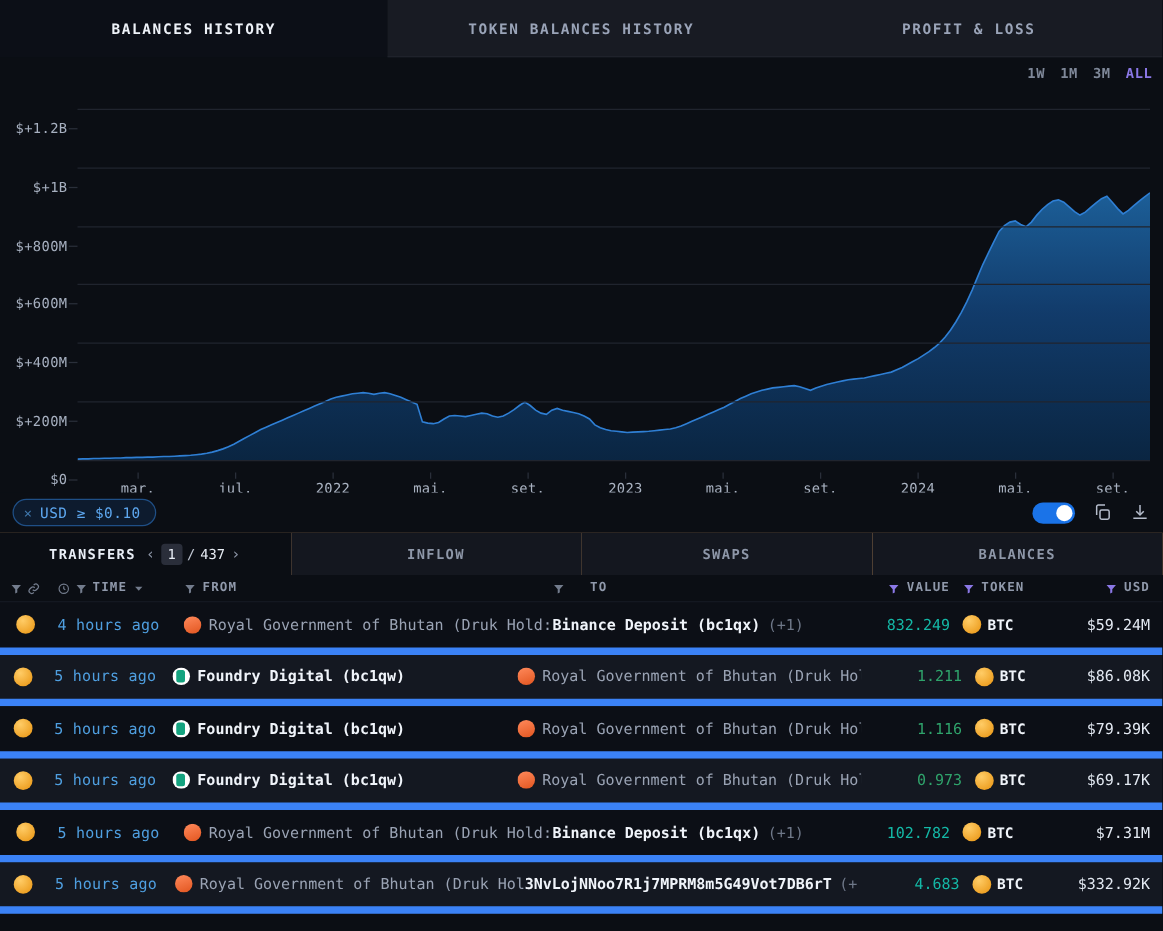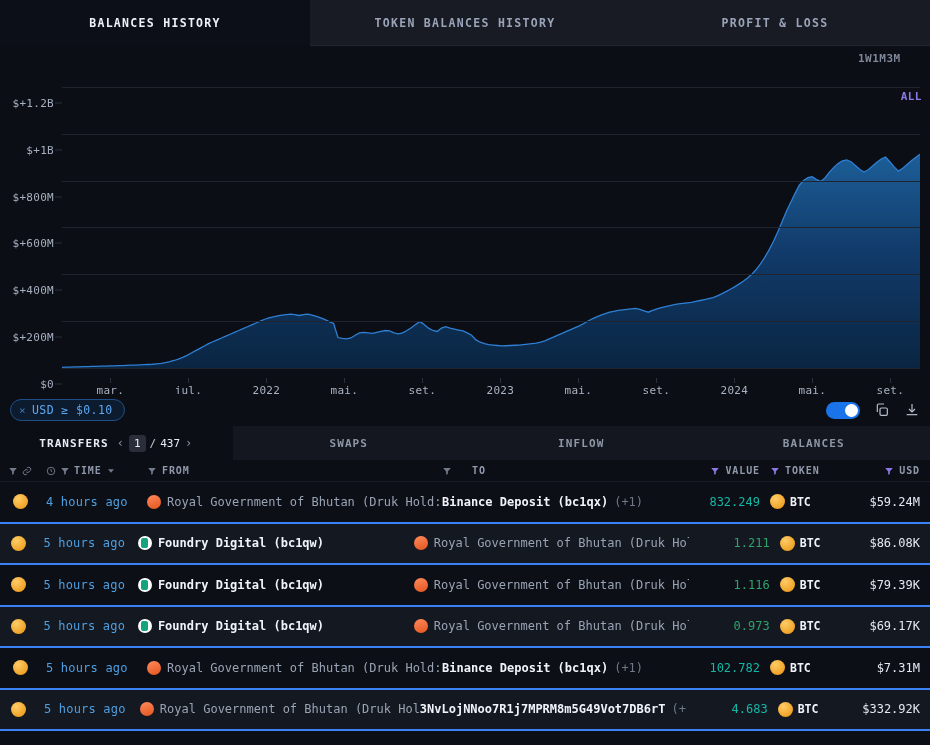--- a/index.html
+++ b/index.html
@@ -19,25 +19,25 @@
     font-size: 11.5px; letter-spacing: 1.3px; font-weight: 700;
     color:#9aa4b8; background:#181b23; cursor:pointer;
     border-bottom:1px solid #22262f;
   }
   .top-tab.active { background:#0c0f17; color:#eef2f8; border-bottom:1px solid transparent; }
 
   
   .chart-block { position: relative; width:930px; height:348px; background:#0b0e14; }
 
   .range-row {
-    position:absolute; right:8px; top:6px; display:flex; 
+    position:absolute; right:8px; top:6px; display:flex; gap:12px;
     font-size:11px; font-weight:700; letter-spacing:.5px; z-index:4;
   }
   .range-btn { color:#7f8899; cursor:pointer; }
-  .range-btn.active { color:#8b78e6;margin-top:38px; }
+  .range-btn.active { color:#8b78e6; }
 
   .plot {
     position:absolute; left:62px; top:22px; width:858px; height:300px;
   }
   .gridline { position:absolute; left:0; width:100%; height:1px; background:#20242e; }
   .axis-left { position:absolute; left:0; top:38px; width:62px; height:300px; }
   .ylabel {
     position:absolute; right:8px; transform:translateY(-50%);
     font-size:11px; color:#a7b0c0; white-space:nowrap; letter-spacing:.3px;
   }
@@ -91,21 +91,21 @@
 
   
   .tbl { width:930px; background:#0b0e14; }
   .thead {
     display:flex; align-items:center; height:22px;
     font-size:10px; font-weight:700; letter-spacing:.9px; color:#9099ab;
     background:#0b0e14; border-bottom:1px solid #191d26;
   }
   .row {
     display:flex; align-items:center; height:41.5px;
-    font-size:12px; border-bottom:2px solid #3b82f6;
+    font-size:12px; border-bottom:6px solid #3b82f6;
   }
   .row.odd  { background:#0c0f16; }
   .row.even { background:#141821; }
 
   .c-ico   { width:40px; display:flex; justify-content:center; align-items:center; }
   .c-time  { width:107px; padding-left:6px; }
   .c-from  { width:295px; display:flex; align-items:center; gap:6px; overflow:hidden; }
   .c-to    { flex:1 1 auto; display:flex; align-items:center; gap:6px; overflow:hidden; min-width:0; }
   .c-val   { width:86px; text-align:right; }
   .c-tok   { width:78px; display:flex; align-items:center; gap:5px; padding-left:10px; }
@@ -252,22 +252,22 @@
   <div class="tbl-tab active">
     <span>TRANSFERS</span>
     <span class="pager">
       <span class="arw">‹</span>
       <span class="pg">1</span>
       <span class="sep">/</span>
       <span class="tot">437</span>
       <span class="arw">›</span>
     </span>
   </div>
+  <div class="tbl-tab">INFLOW</div>
   <div class="tbl-tab">SWAPS</div>
-  <div class="tbl-tab">INFLOW</div>
   <div class="tbl-tab">BALANCES</div>
 </div>
 
 <div class="tbl">
 
   <div class="thead">
     <div class="h-ico">
       <svg class="filt-ico" viewBox="0 0 24 24" fill="currentColor">
         <path d="M3 5h18l-7 8v6l-4 2v-8z"></path>
       </svg>

